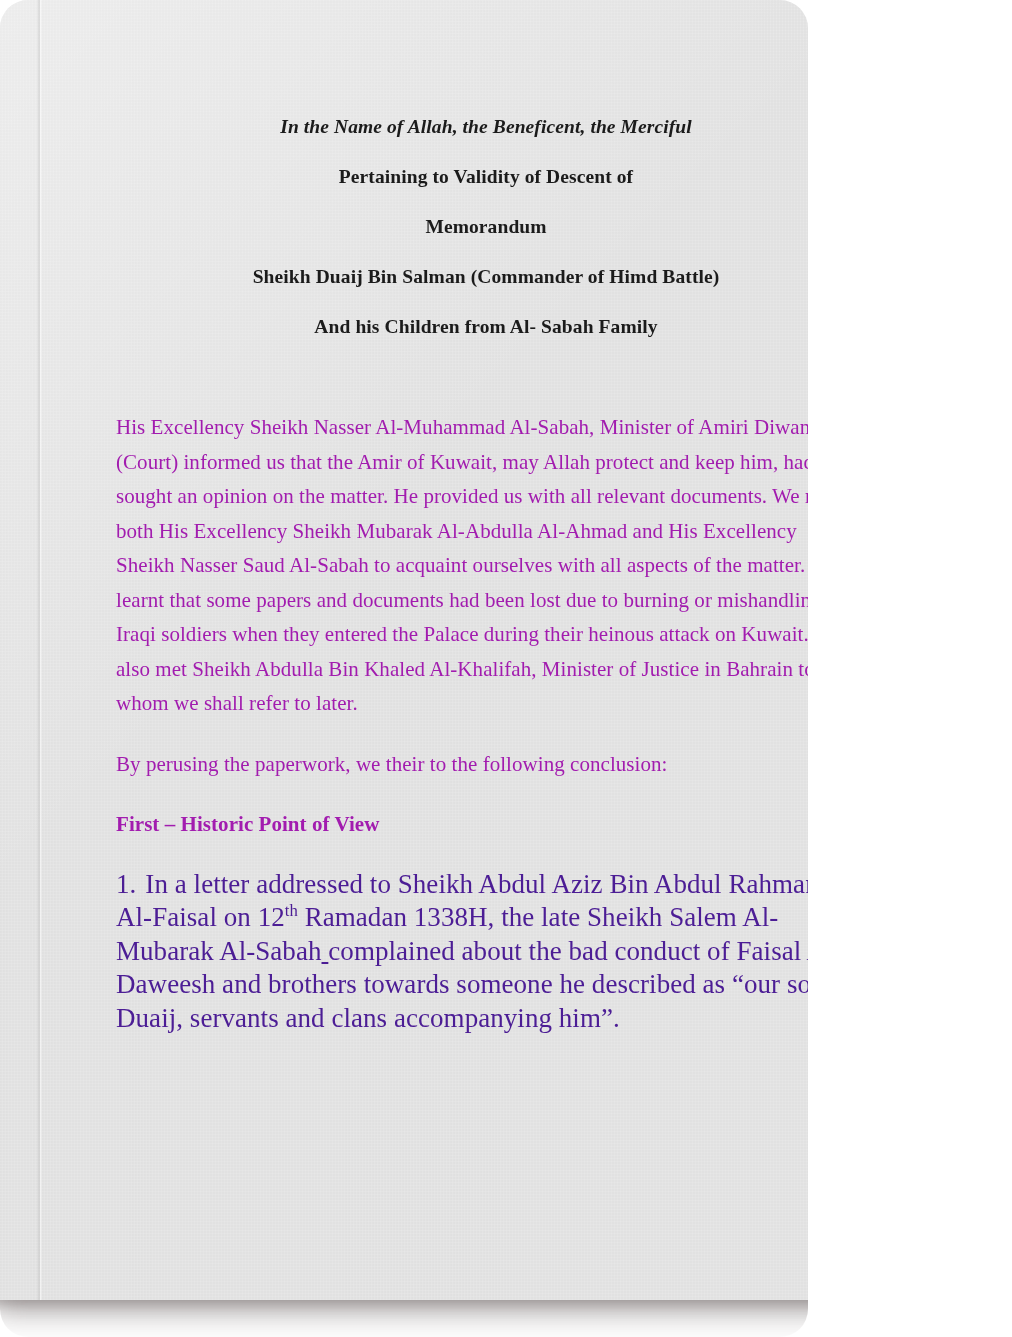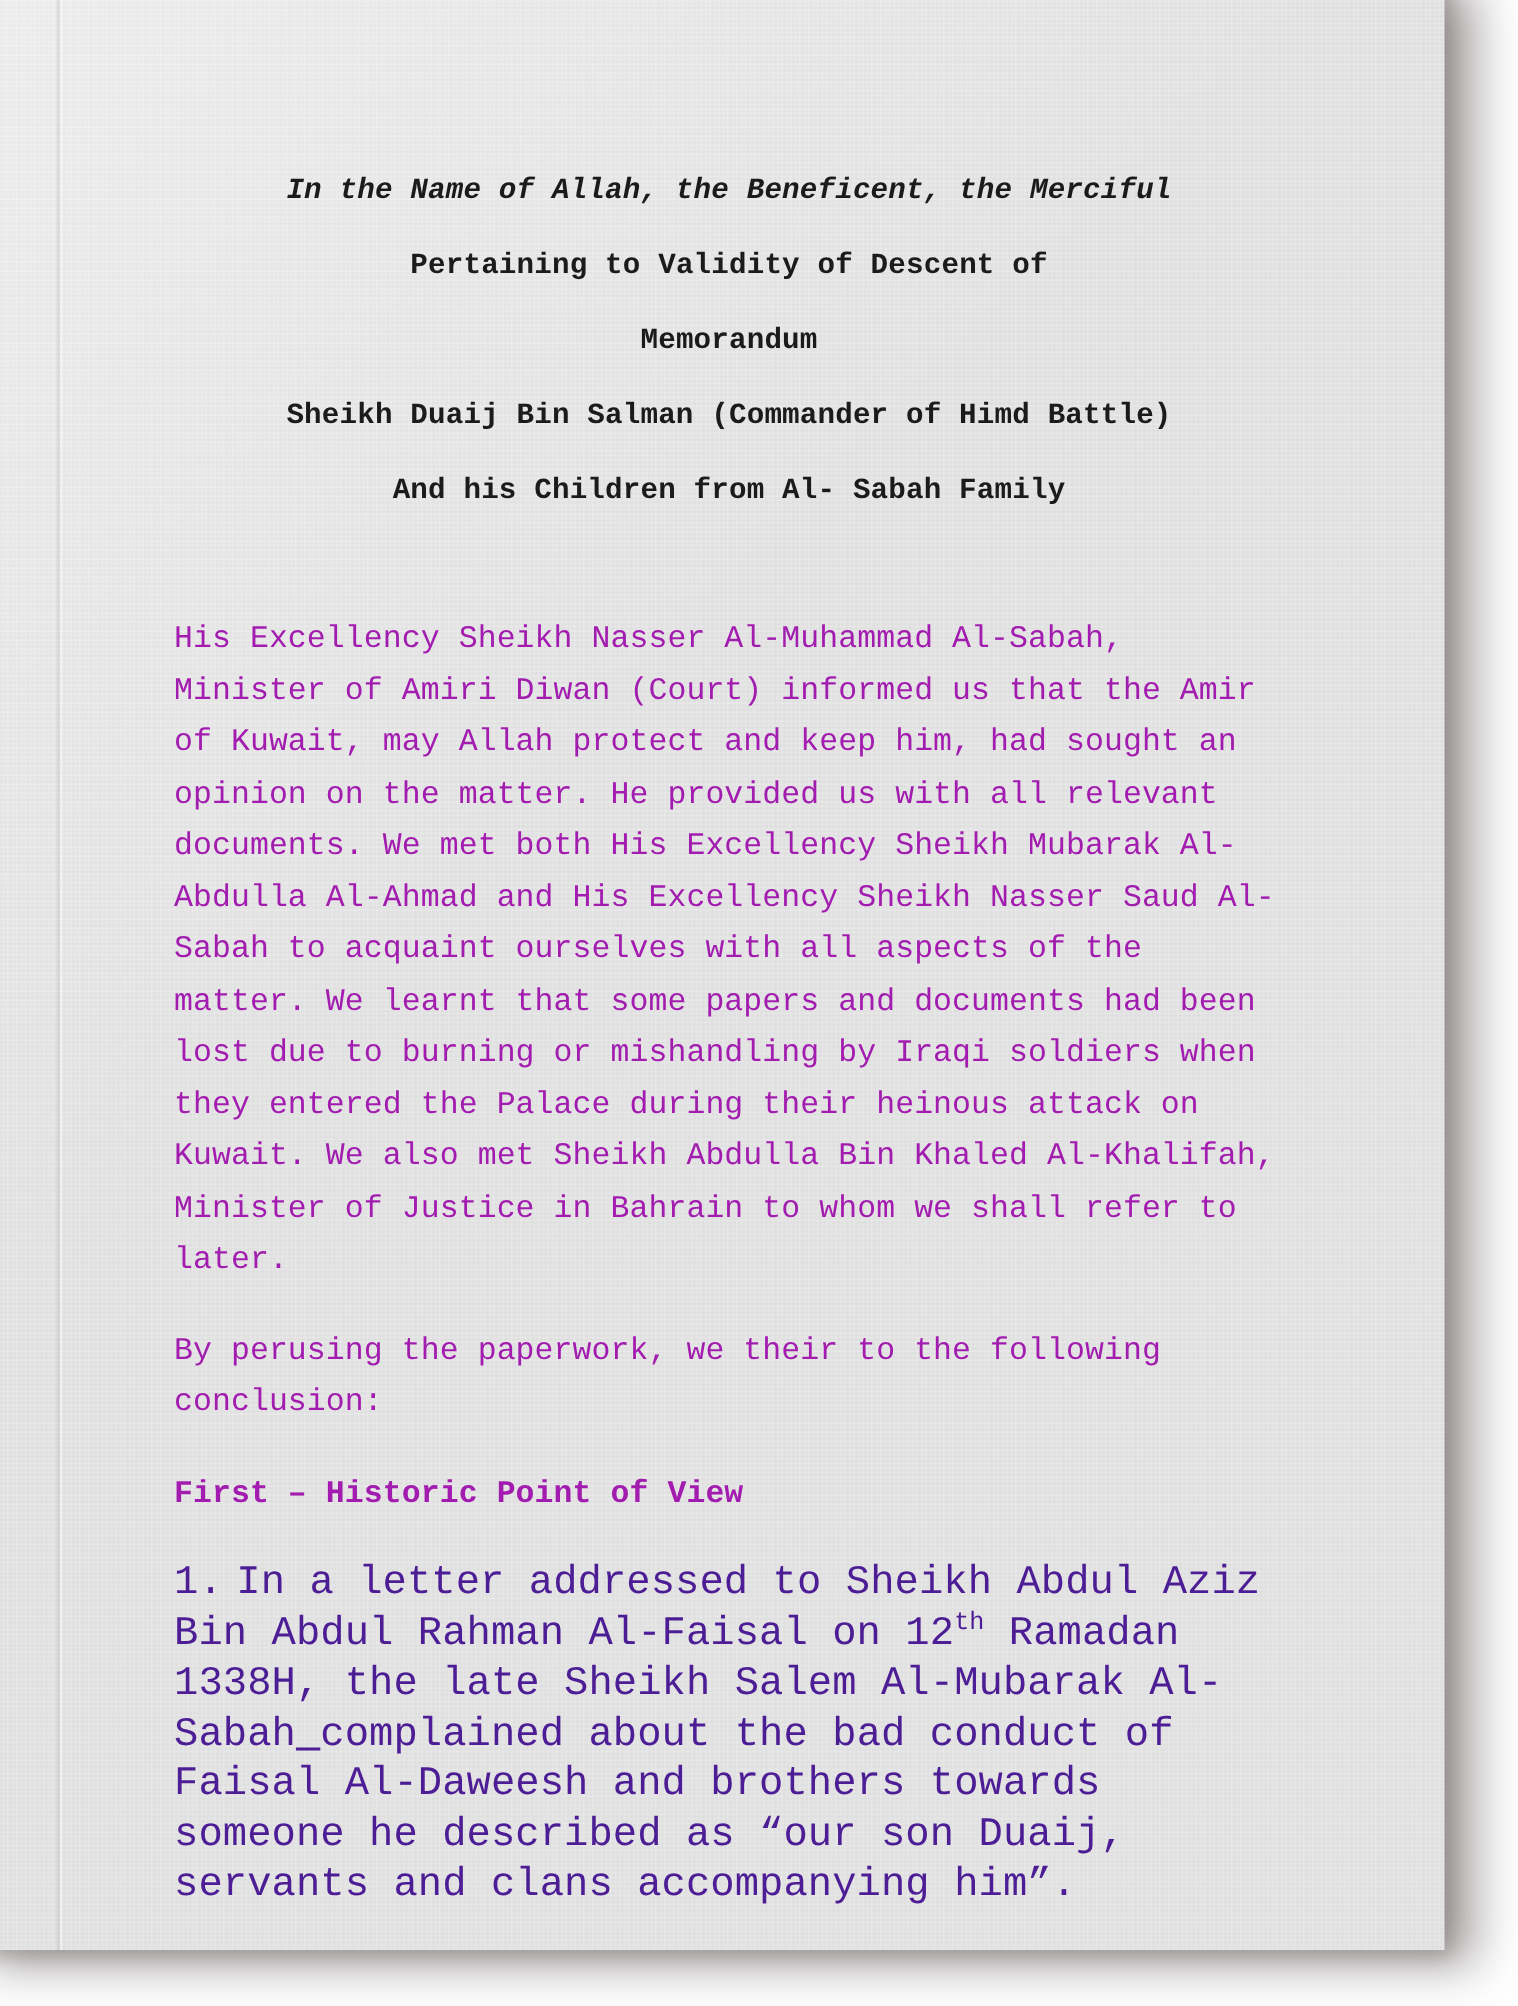--- a/index.html
+++ b/index.html
@@ -3,25 +3,26 @@
 <meta charset="utf-8">
 <style>
   html, body {
     margin: 0;
     padding: 0;
     background: #ffffff;
   }
 
   .viewport {
     position: relative;
-    width: 1012px;
+    width: 808px;
     height: 1337px;
     overflow: hidden;
     background: #ffffff;
-    font-family: Liberation Mono, monospace;
+    font-family: Liberation Serif, serif;
+    border-radius: 28px;
   }
 
   
   .page-sheet {
     position: absolute;
     left: -40px;
     top: -30px;
     width: 1003px;
     height: 1330px;
     background: #e3e3e3;

